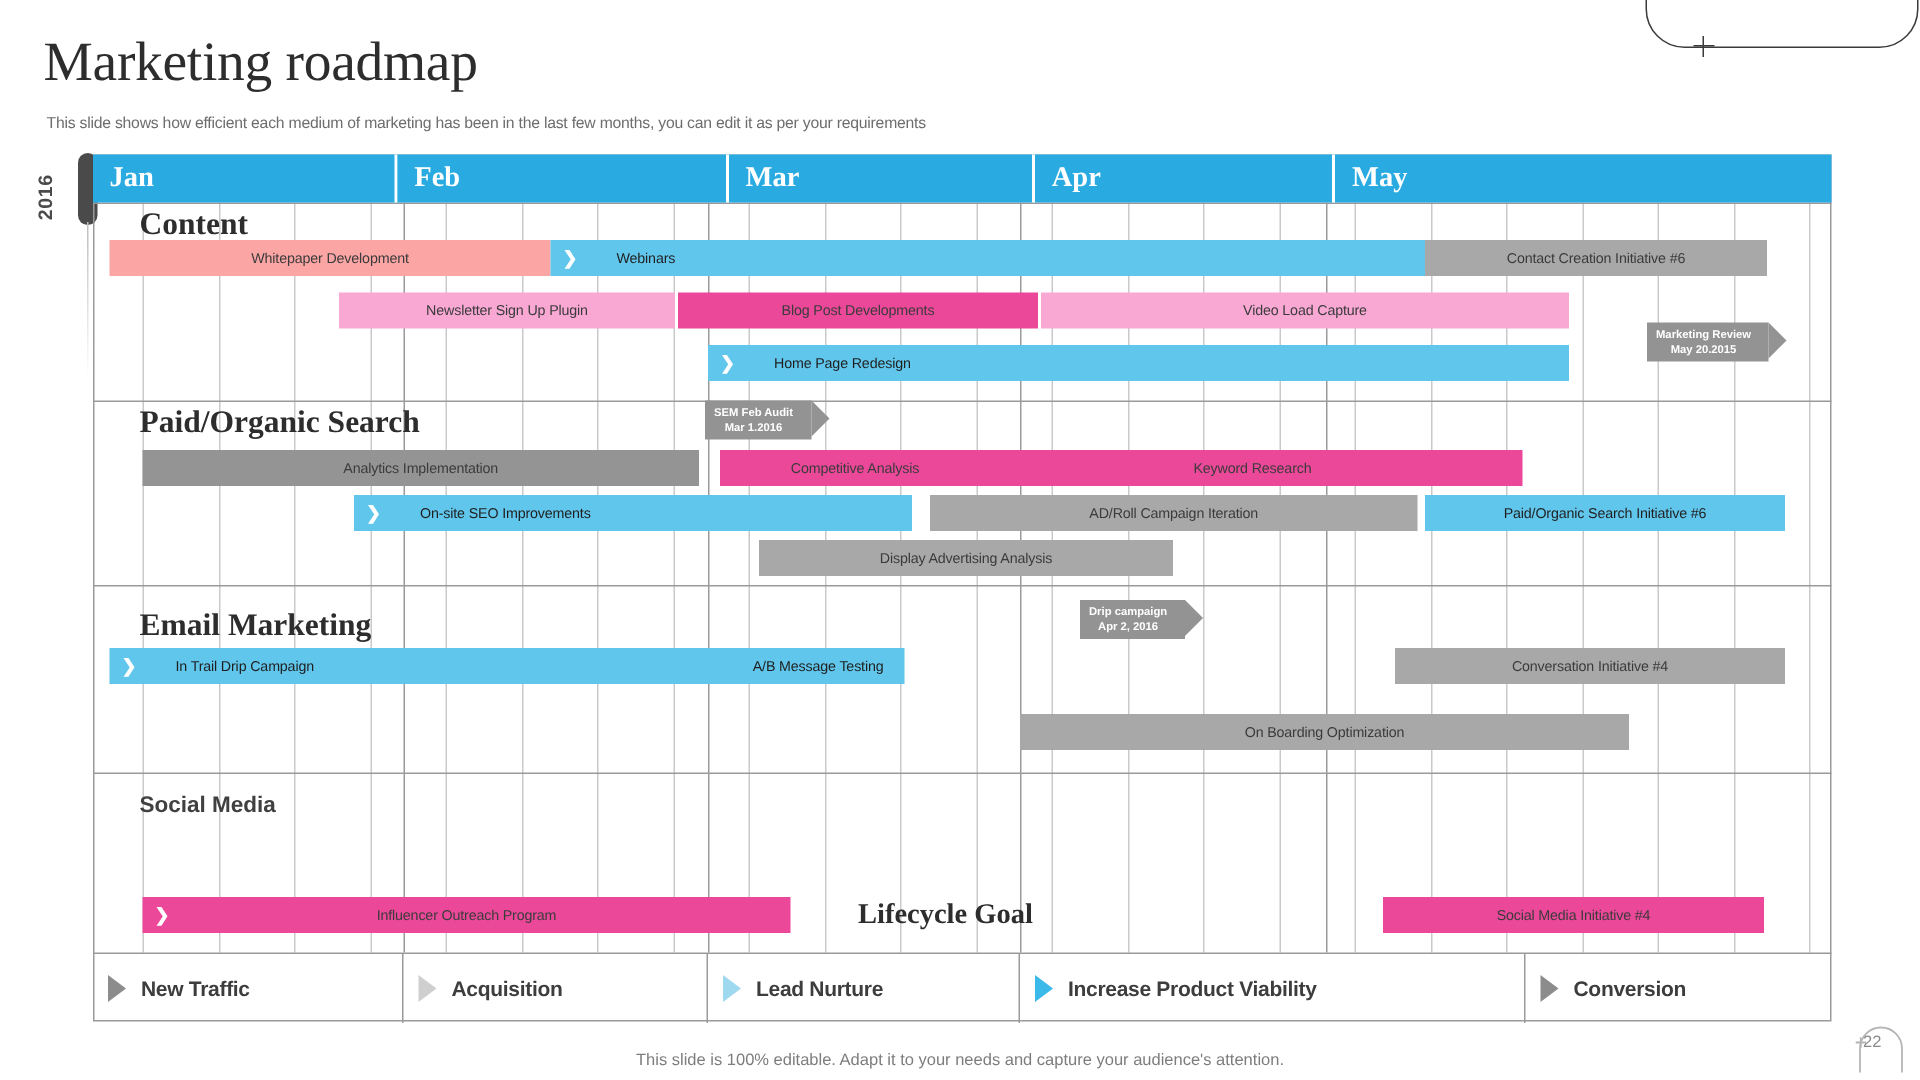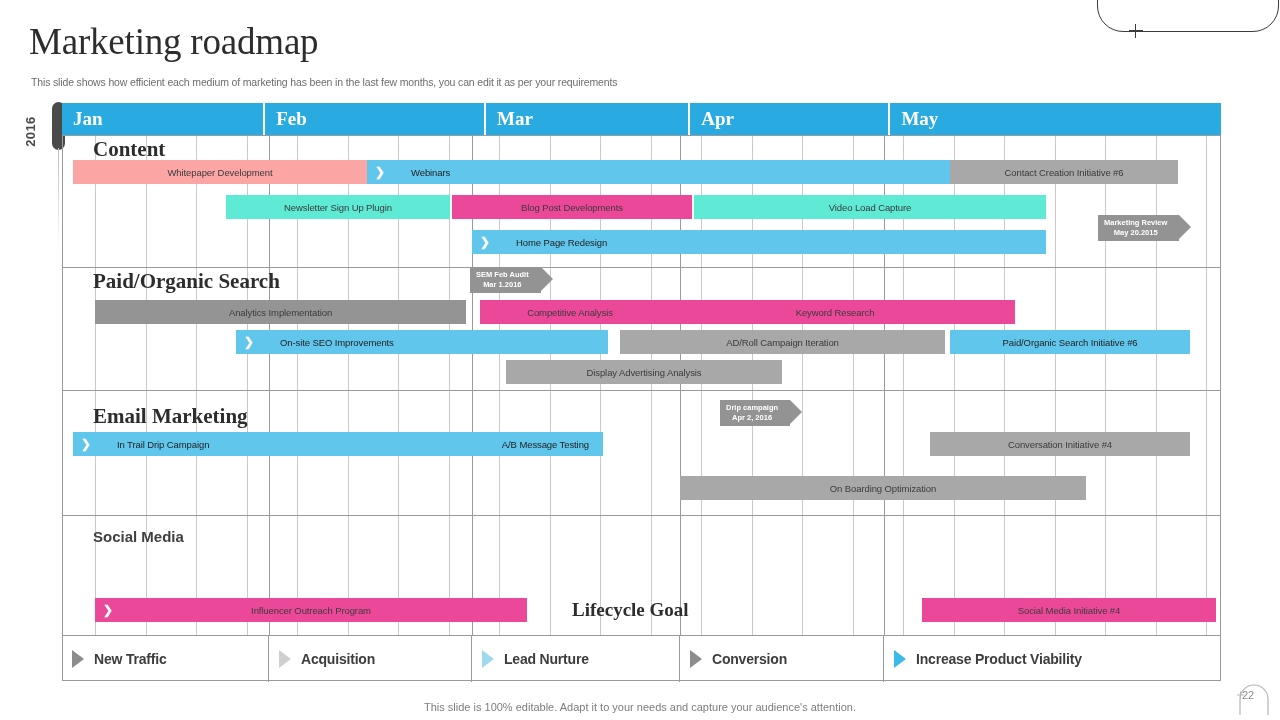--- a/index.html
+++ b/index.html
@@ -109,21 +109,21 @@
 
   
   .bar {
     position: absolute; height: 24px; z-index: 5;
     display:flex; align-items:center; justify-content:center;
     font-size: 9.5px; color: #333; letter-spacing: -0.1px;
     white-space: nowrap;
   }
   .bar.lightblue { background: #fca5a5; color:#3b3b3b; }
   .bar.blue      { background: #61c6ec; color:#1f1f1f; }
-  .bar.lightgray { background: #5eead4; color:#3b3b3b; }
+  .bar.lightgray { background: #f9a8d4; color:#3b3b3b; }
   .bar.midgray   { background: #ec4899; color:#3b3b3b; }
   .bar.gray      { background: #a8a8a8; color:#3b3b3b; }
   .bar.darkgray  { background: #949494; color:#3b3b3b; }
   .bar .chev {
     position:absolute; left: 8px; top:50%; transform: translateY(-50%);
     font-size: 12px; font-weight: bold; color: #ffffff;
   }
   .bar .lbl-left { position:absolute; left: 44px; }
   .bar .lbl-right { position:absolute; right: 14px; }
 
@@ -309,21 +309,21 @@
       <span>Conversation Initiative #4</span>
     </div>
     <div class="bar gray" style="left:618px; top:373px; width:406px;">
       <span>On Boarding Optimization</span>
     </div>
 
     <div class="bar midgray" style="left:33px; top:495px; width:432px;">
       <span class="chev">❯</span>
       <span>Influencer Outreach Program</span>
     </div>
-    <div class="bar midgray" style="left:860px; top:495px; width:294px;">
+    <div class="bar midgray" style="left:860px; top:495px; width:254px;">
       <span>Social Media Initiative #4</span>
     </div>
 
     <div class="lifecycle" style="left:510px; top:496px;">Lifecycle Goal</div>
 
     <div class="flag" style="left:1036px; top:112px;">
       <span>Marketing Review</span>
       <span>May 20.2015</span>
     </div>
     <div class="flag" style="left:408px; top:164px;">
@@ -341,27 +341,27 @@
           <span class="ms-label">New Traffic</span>
         </div>
         <div class="ms" style="width: 203px;">
           <div class="tri" style="border-left-color: rgb(207, 207, 207);"></div>
           <span class="ms-label">Acquisition</span>
         </div>
         <div class="ms" style="width: 208px;">
           <div class="tri" style="border-left-color: rgb(159, 217, 239);"></div>
           <span class="ms-label">Lead Nurture</span>
         </div>
+        <div class="ms" style="width: 337px;">
+          <div class="tri" style="border-left-color: rgb(59, 185, 232);"></div>
+          <span class="ms-label">Increase Product Viability</span>
+        </div>
         <div class="ms" style="width: 204px;">
           <div class="tri" style="border-left-color: rgb(140, 140, 140);"></div>
           <span class="ms-label">Conversion</span>
-        </div>
-        <div class="ms" style="width: 337px;">
-          <div class="tri" style="border-left-color: rgb(59, 185, 232);"></div>
-          <span class="ms-label">Increase Product Viability</span>
         </div>
       </div>
   </div>
 
   <div class="note">This slide is 100% editable. Adapt it to your needs and capture your audience's attention.</div>
   <svg class="page-arc" viewBox="0 0 34 34">
     <path d="M3 33 L3 17 A14 14 0 0 1 31 17 L31 33" fill="none" stroke="#b5b5b5" stroke-width="1.2"></path>
     <path d="M0 13 L7 13 M3.5 9.5 L3.5 16.5" stroke="#b5b5b5" stroke-width="1.2"></path>
   </svg>
   <div class="pagenum">22</div>

